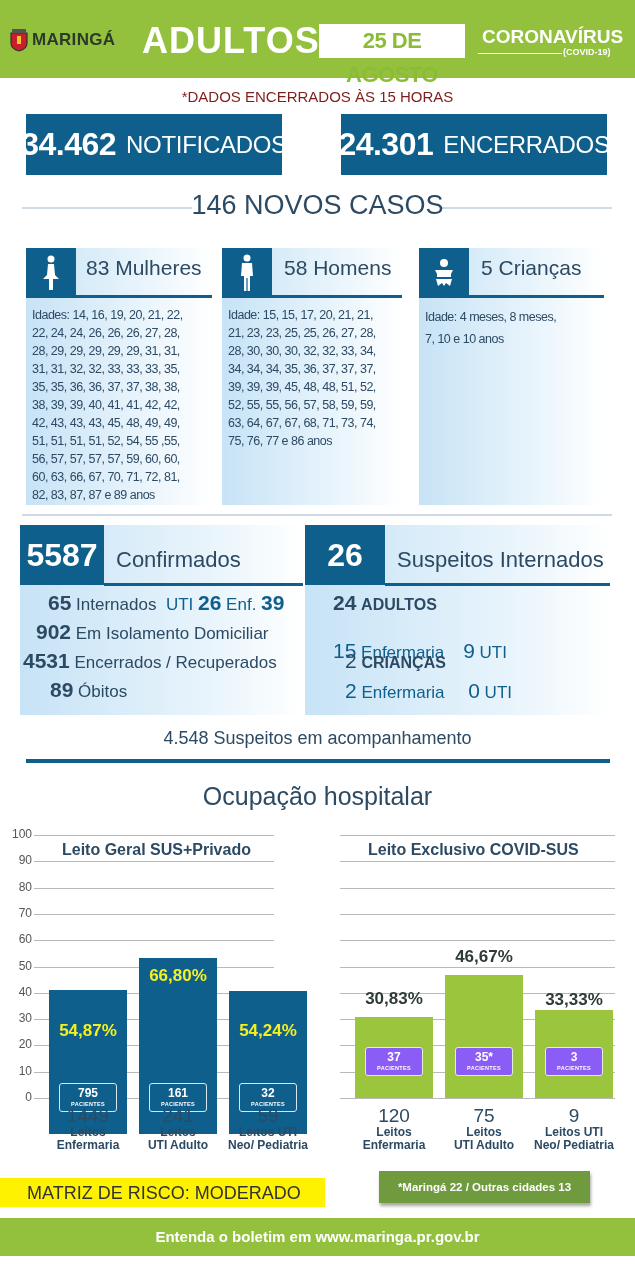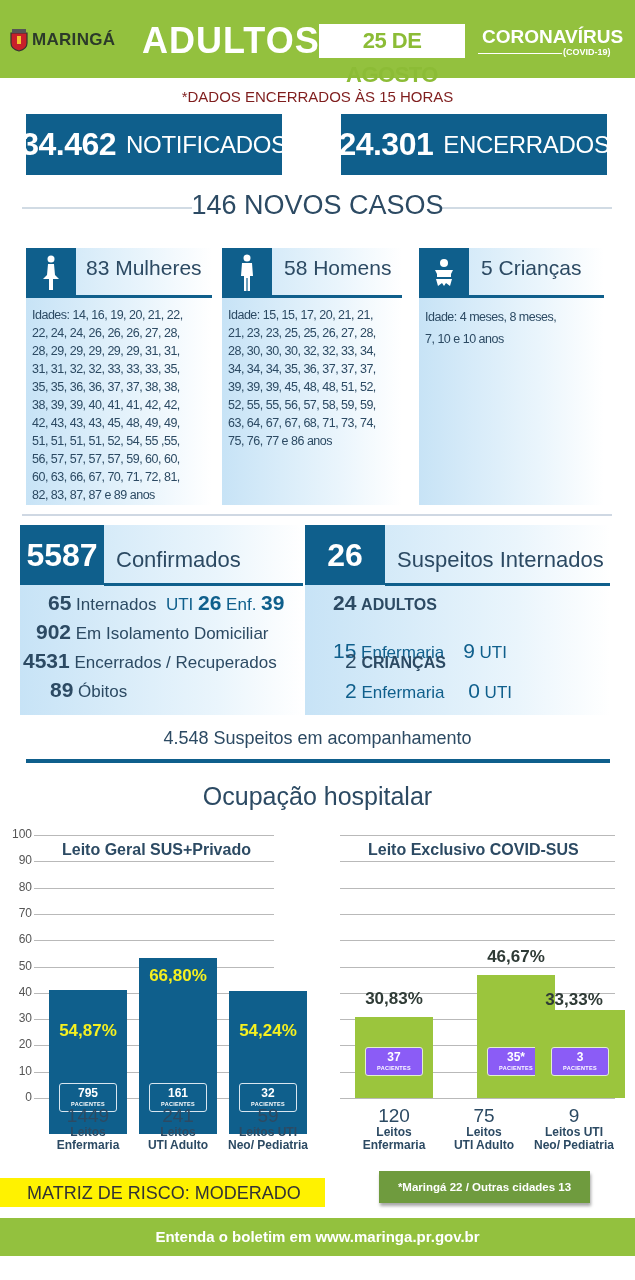--- a/index.html
+++ b/index.html
@@ -284,33 +284,33 @@
       <div class="pbox g" style="top: 30.3729px;">
         <div class="n">37</div>
         <div class="p">PACIENTES</div>
       </div>
     </div>
     <div class="cat" style="left: 349px; top: 1106px;">
       <div class="n">120</div>
       <div class="l">Leitos</div>
       <div class="l">Enfermaria</div>
     </div>
-    <div class="bar green" style="left: 445px; top: 975.258px; width: 78px; height: 122.742px; margin-left: 32px;">
+    <div class="bar green" style="left: 445px; top: 975.258px; width: 78px; height: 122.742px;">
       <div class="pct" style="color: rgb(47, 59, 54); top: -28px; width: 110px; left: -16px;">46,67%</div>
       <div class="pbox g" style="top: 72.0321px;">
         <div class="n">35*</div>
         <div class="p">PACIENTES</div>
       </div>
     </div>
     <div class="cat" style="left: 439px; top: 1106px;">
       <div class="n">75</div>
       <div class="l">Leitos</div>
       <div class="l">UTI Adulto</div>
     </div>
-    <div class="bar green" style="left: 535px; top: 1010.34px; width: 90px; height: 87.6579px;">
+    <div class="bar green" style="left: 535px; top: 1010.34px; width: 78px; height: 87.6579px;">
       <div class="pct" style="color: rgb(47, 59, 54); top: -20px; width: 110px; left: -16px;">33,33%</div>
       <div class="pbox g" style="top: 36.9479px;">
         <div class="n">3</div>
         <div class="p">PACIENTES</div>
       </div>
     </div>
     <div class="cat" style="left: 529px; top: 1106px;">
       <div class="n">9</div>
       <div class="l">Leitos UTI</div>
       <div class="l">Neo/ Pediatria</div>

